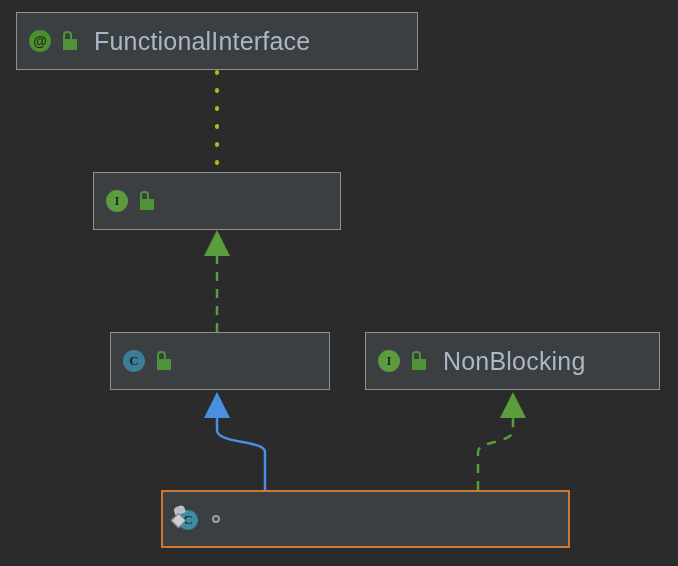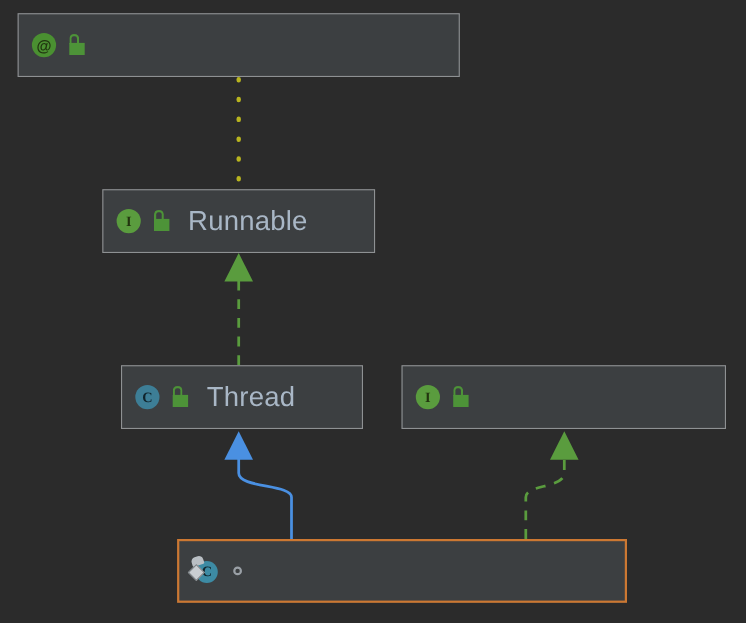--- a/index.html
+++ b/index.html
@@ -164,52 +164,52 @@
   </svg>
 
   <div class="node" id="node-functional-interface" style="left:16px; top:12px; width:402px; height:58px;">
     <span class="type-icon">
       <span class="badge-circle annotation">@</span>
     </span>
     <span class="vis-icon">
       <span class="lock-shackle"></span>
       <span class="lock-body"></span>
     </span>
+    <span class="node-label">FunctionalInterface</span>
   </div>
 
   <div class="node" id="node-runnable" style="left:93px; top:172px; width:248px; height:58px;">
     <span class="type-icon">
       <span class="badge-circle interface">I</span>
     </span>
     <span class="vis-icon">
       <span class="lock-shackle"></span>
       <span class="lock-body"></span>
     </span>
-    <span class="node-label">Runnable</span>
   </div>
 
   <div class="node" id="node-thread" style="left:110px; top:332px; width:220px; height:58px;">
     <span class="type-icon">
       <span class="badge-circle klass">C</span>
     </span>
     <span class="vis-icon">
       <span class="lock-shackle"></span>
       <span class="lock-body"></span>
     </span>
-    <span class="node-label">Thread</span>
   </div>
 
   <div class="node" id="node-nonblocking" style="left:365px; top:332px; width:295px; height:58px;">
     <span class="type-icon">
       <span class="badge-circle interface">I</span>
     </span>
     <span class="vis-icon">
       <span class="lock-shackle"></span>
       <span class="lock-body"></span>
     </span>
+    <span class="node-label">NonBlocking</span>
   </div>
 
   <div class="node selected" id="node-nonblockingthread" style="left:161px; top:490px; width:409px; height:58px;">
     <span class="type-icon">
       <span class="badge-circle klass klass-inner">C</span>
       <span class="tab-overlay"></span>
       <span class="diamond-overlay"></span>
     </span>
     <span class="ring-icon"></span>
   </div>

